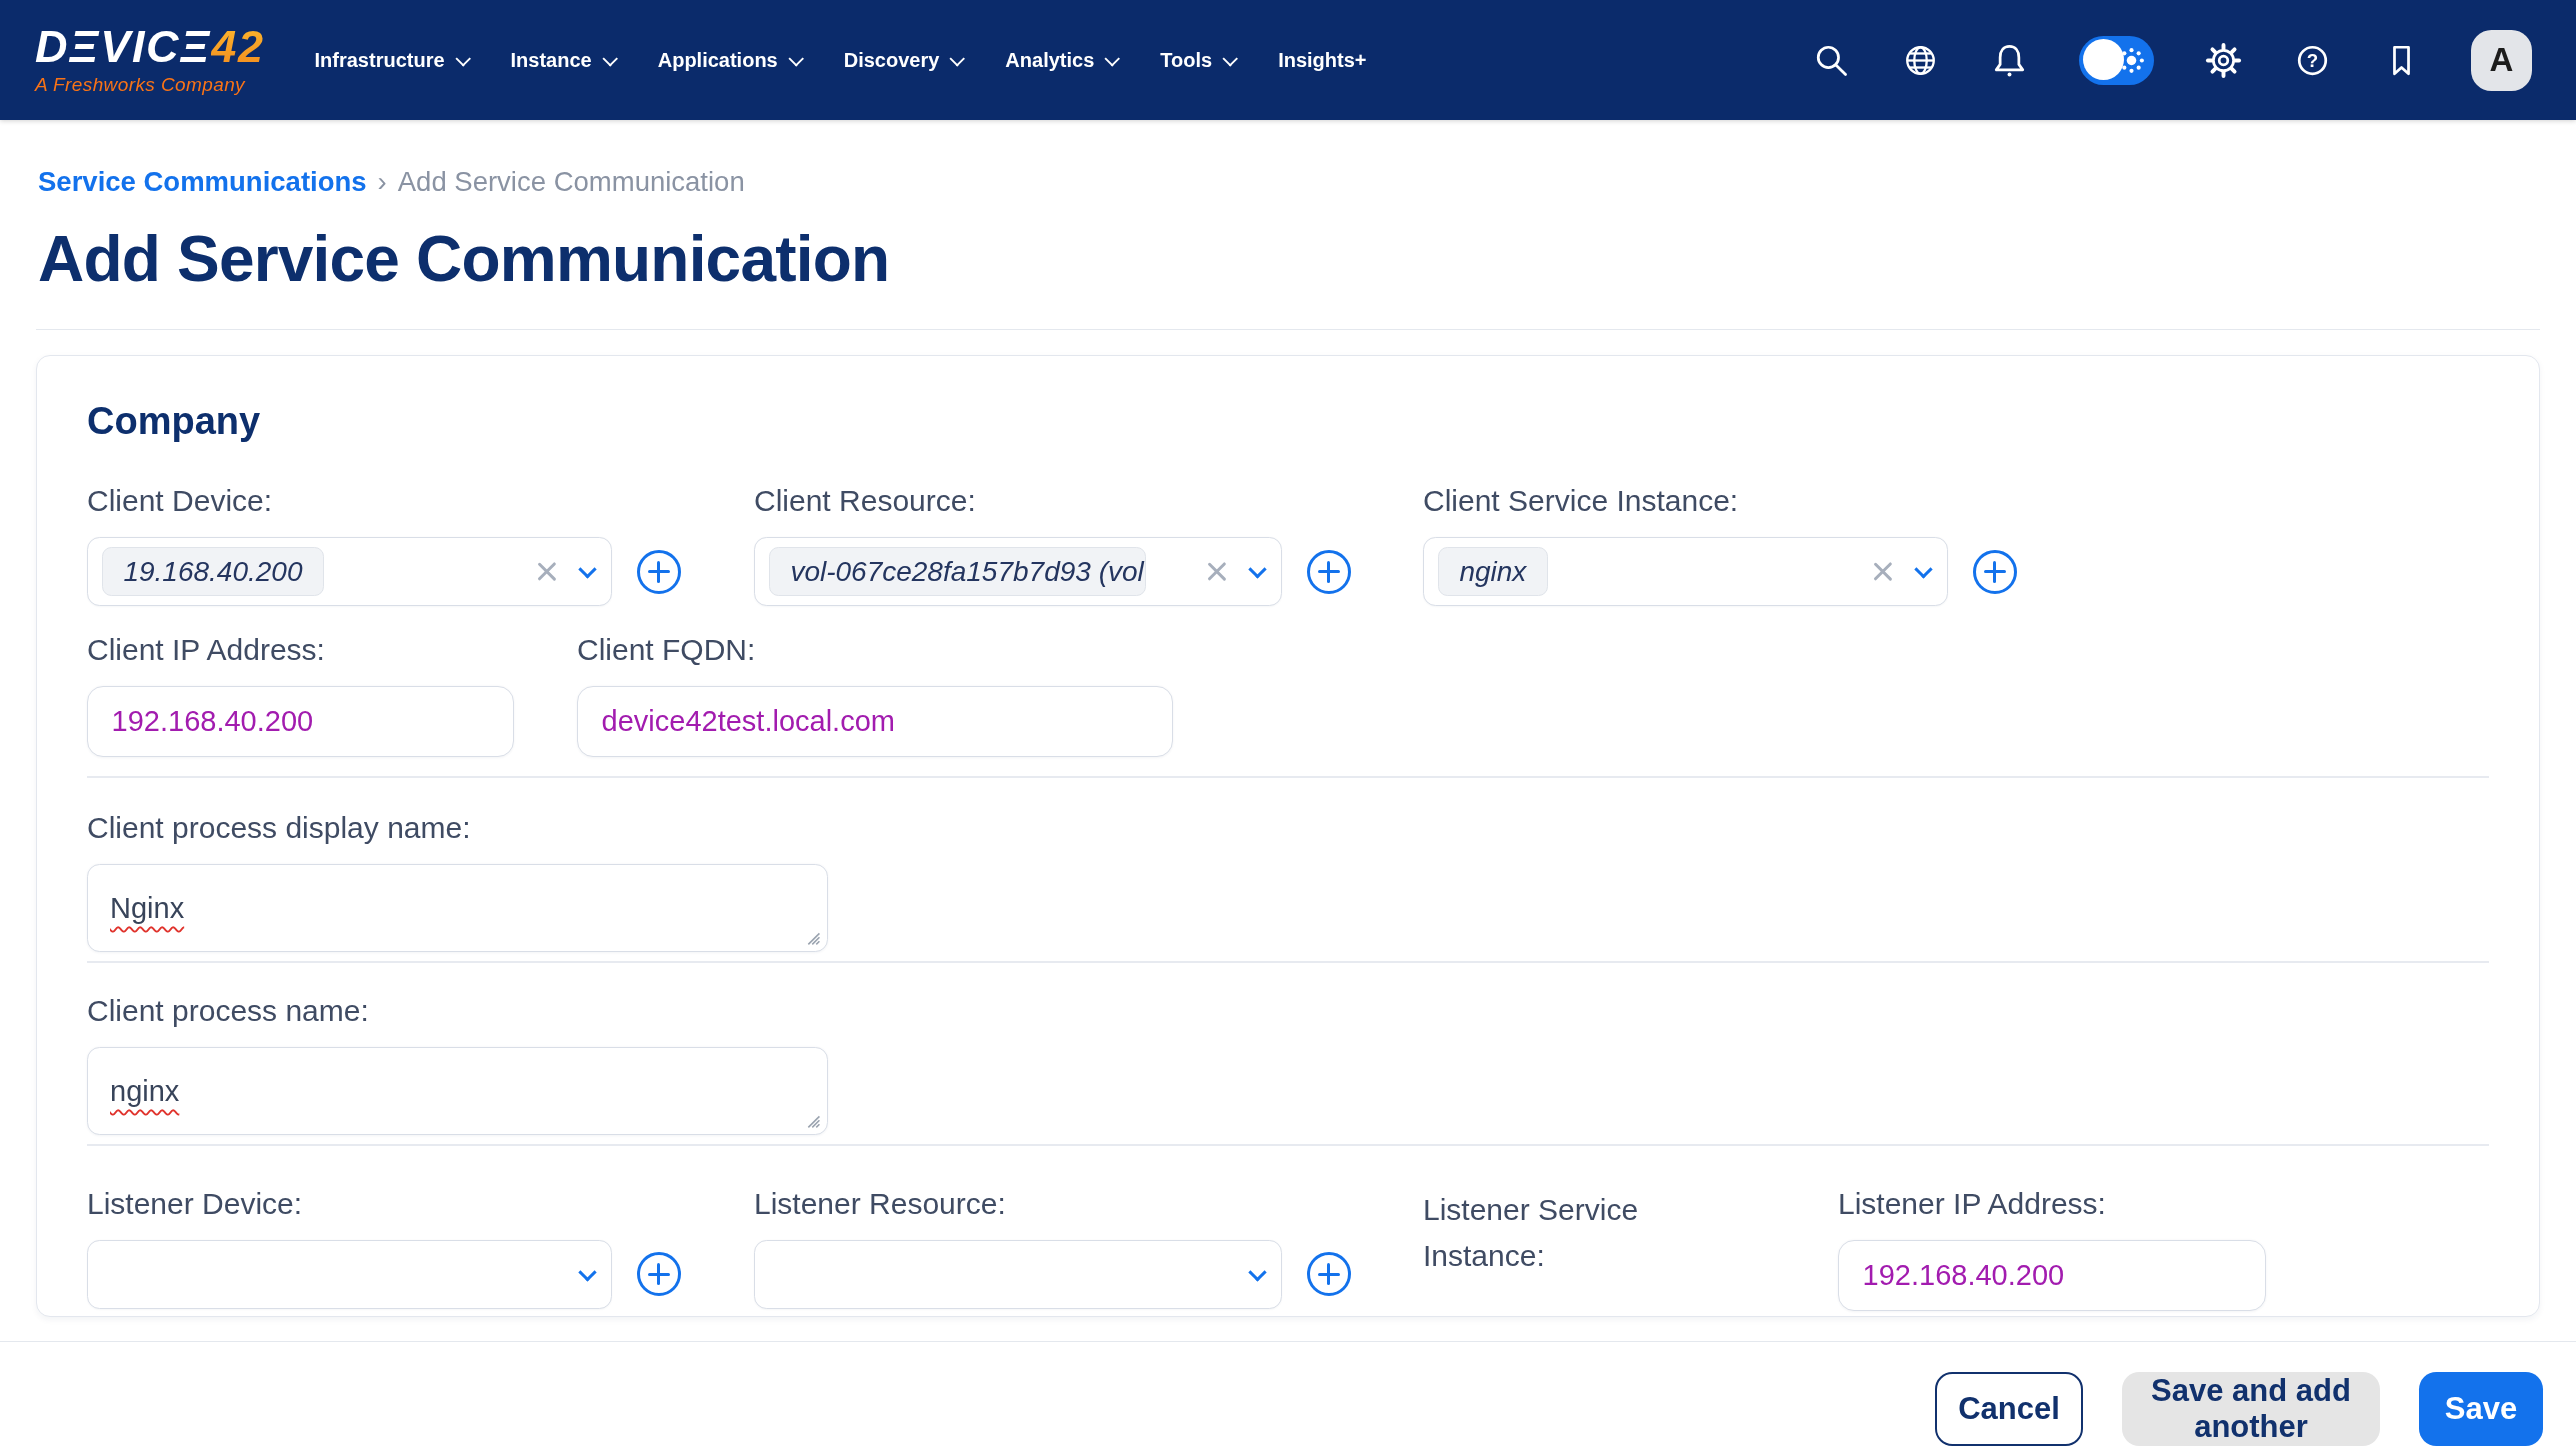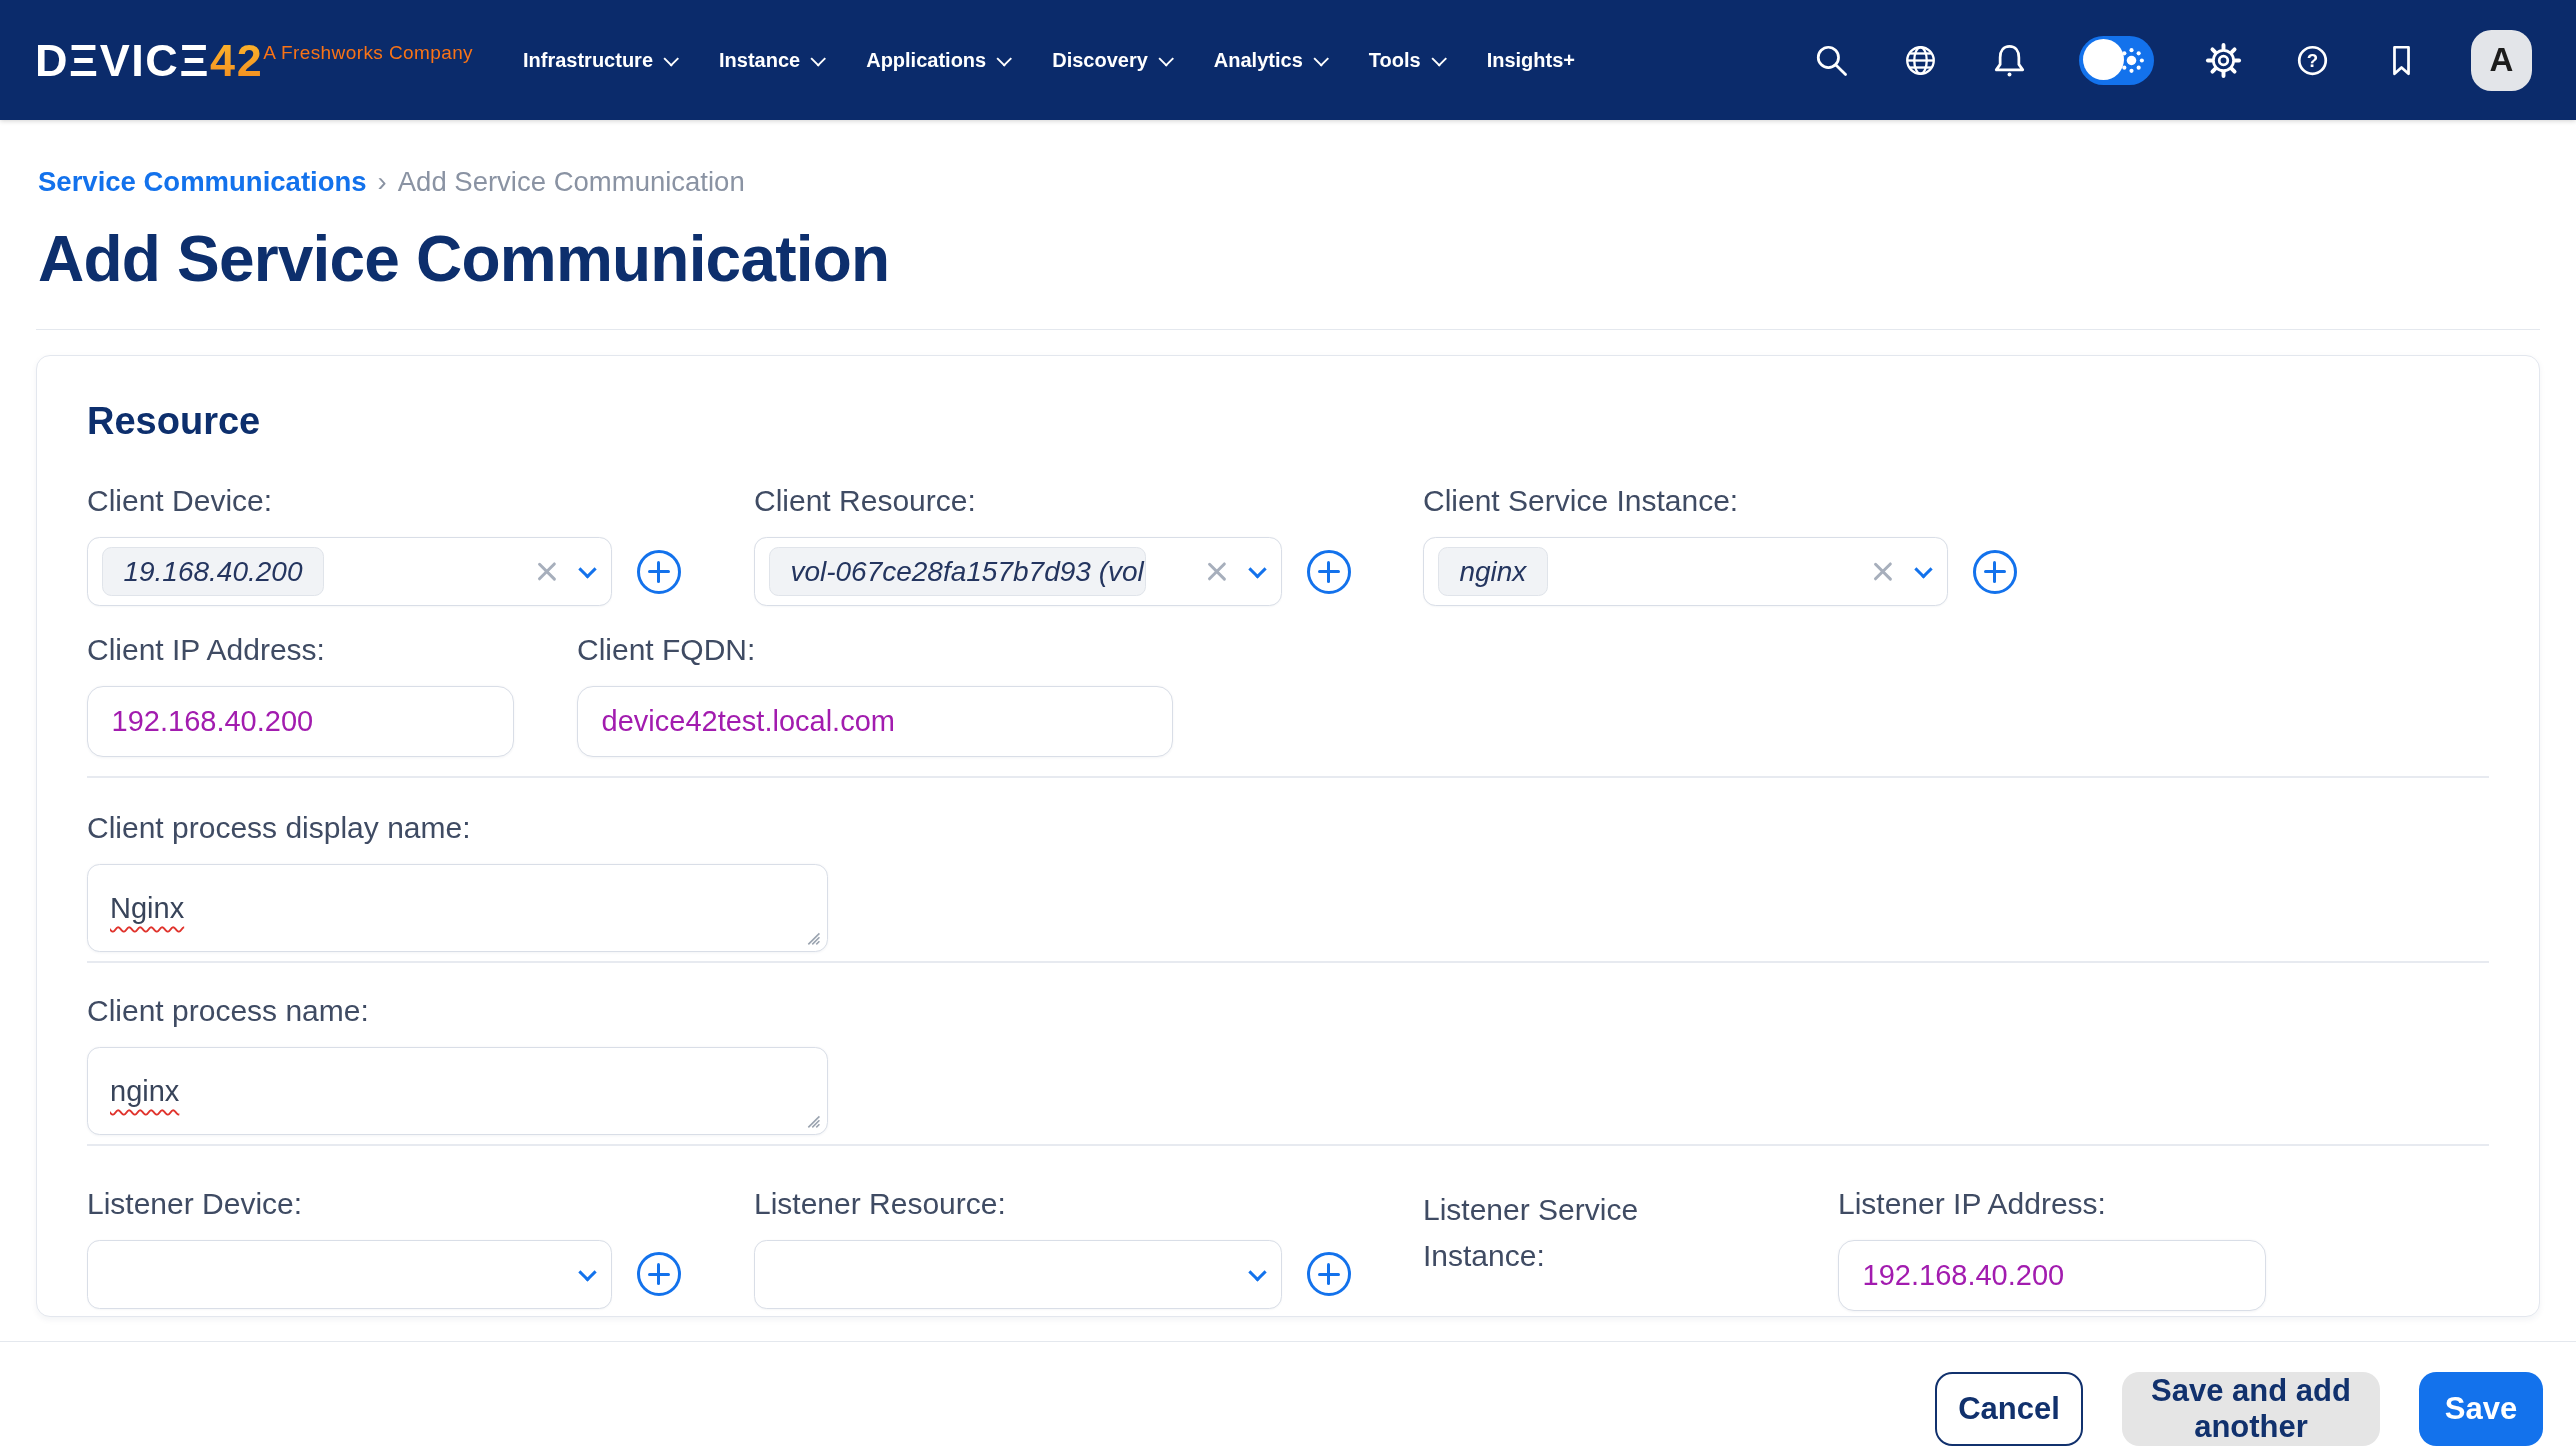--- a/index.html
+++ b/index.html
@@ -11,21 +11,21 @@
     color: #38445a;
   }
 
   
   .navbar {
     height: 120px; background: #0b2b6b;
     display: flex; align-items: center;
     padding: 0 44px 0 35px;
     box-shadow: 0 1.6px 4.7px rgba(0,0,0,.18);
   }
-  .logo { display: flex; flex-direction: row; margin-right: 50px; cursor: pointer; }
+  .logo { display: flex; flex-direction: column; margin-right: 50px; cursor: pointer; font-style: italic; }
   .logo-line1 { font-size: 45px; font-weight: 800; letter-spacing: 1.6px; color: #ffffff; line-height: 1; }
   .logo-42 { color: #f7a02b; background: linear-gradient(180deg, #fdb92e, #f28a1e); -webkit-background-clip: text; background-clip: text; -webkit-text-fill-color: transparent; }
   .logo-line2 { font-size: 19px; color: #f97316; margin-top: 4.7px; letter-spacing: 0.4px; font-weight: 500; }
 
   .nav-menu { display: flex; align-items: center; gap: 44px; }
   .nav-item { display: flex; align-items: center; gap: 11px; color: #ffffff; font-size: 20px; font-weight: 600; cursor: pointer; white-space: nowrap; }
   .chev-white { width: 11px; height: 11px; border-right: 2.8px solid #ffffff; border-bottom: 2.8px solid #ffffff; transform: rotate(45deg) translateY(-2.4px); }
 
   .nav-right { margin-left: auto; display: flex; align-items: center; gap: 50px; }
   .icon-btn { width: 39px; height: 39px; display: flex; align-items: center; justify-content: center; cursor: pointer; }
@@ -233,21 +233,21 @@
 <div class="breadcrumb">
   <span class="bc-link">Service Communications</span>
   <span class="bc-sep">›</span>
   <span class="bc-current">Add Service Communication</span>
 </div>
 
 <h1 class="page-title">Add Service Communication</h1>
 <div class="title-divider"></div>
 
 <section class="card">
-  <h2 class="details-heading">Resource</h2>
+  <h2 class="details-heading">Company</h2>
 
   <div class="row">
     <div class="col-1">
       <div class="field-label">Client Device:</div>
       <div class="select-row">
         <div class="select selects-w668">
           <span class="chip">19.168.40.200</span>
           <span class="spacer"></span>
           <span class="x-icon"></span>
           <span class="chev-blue"></span>

